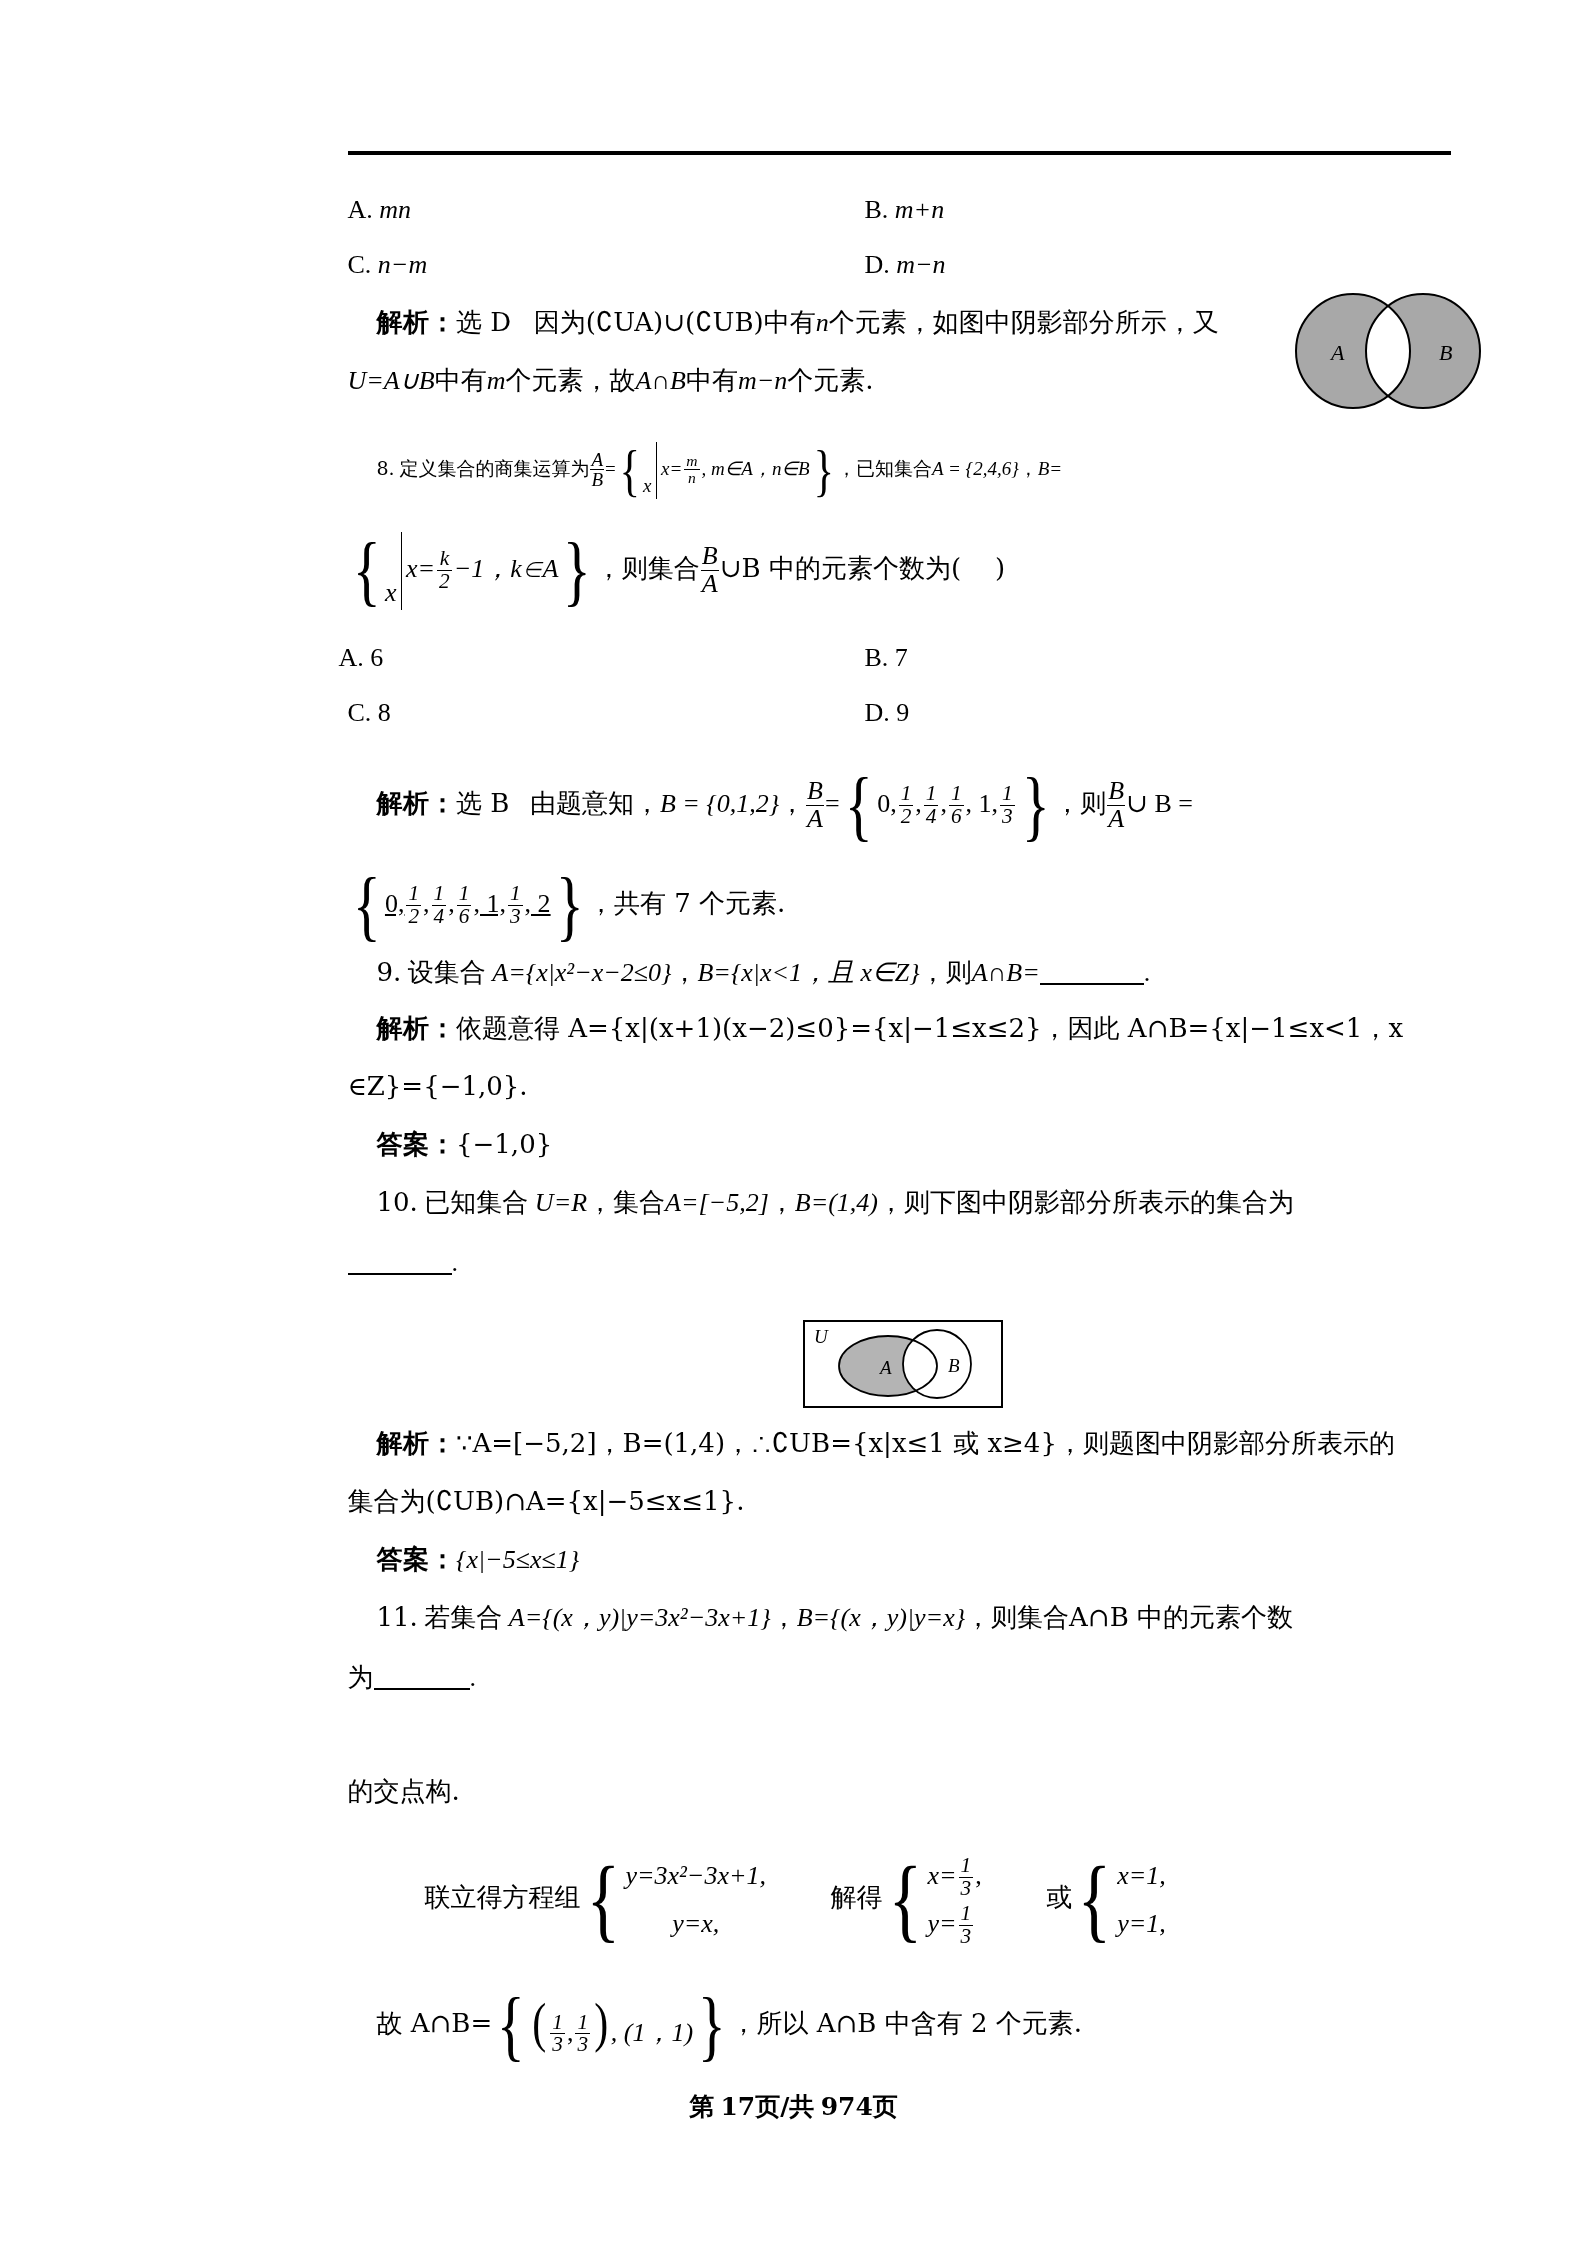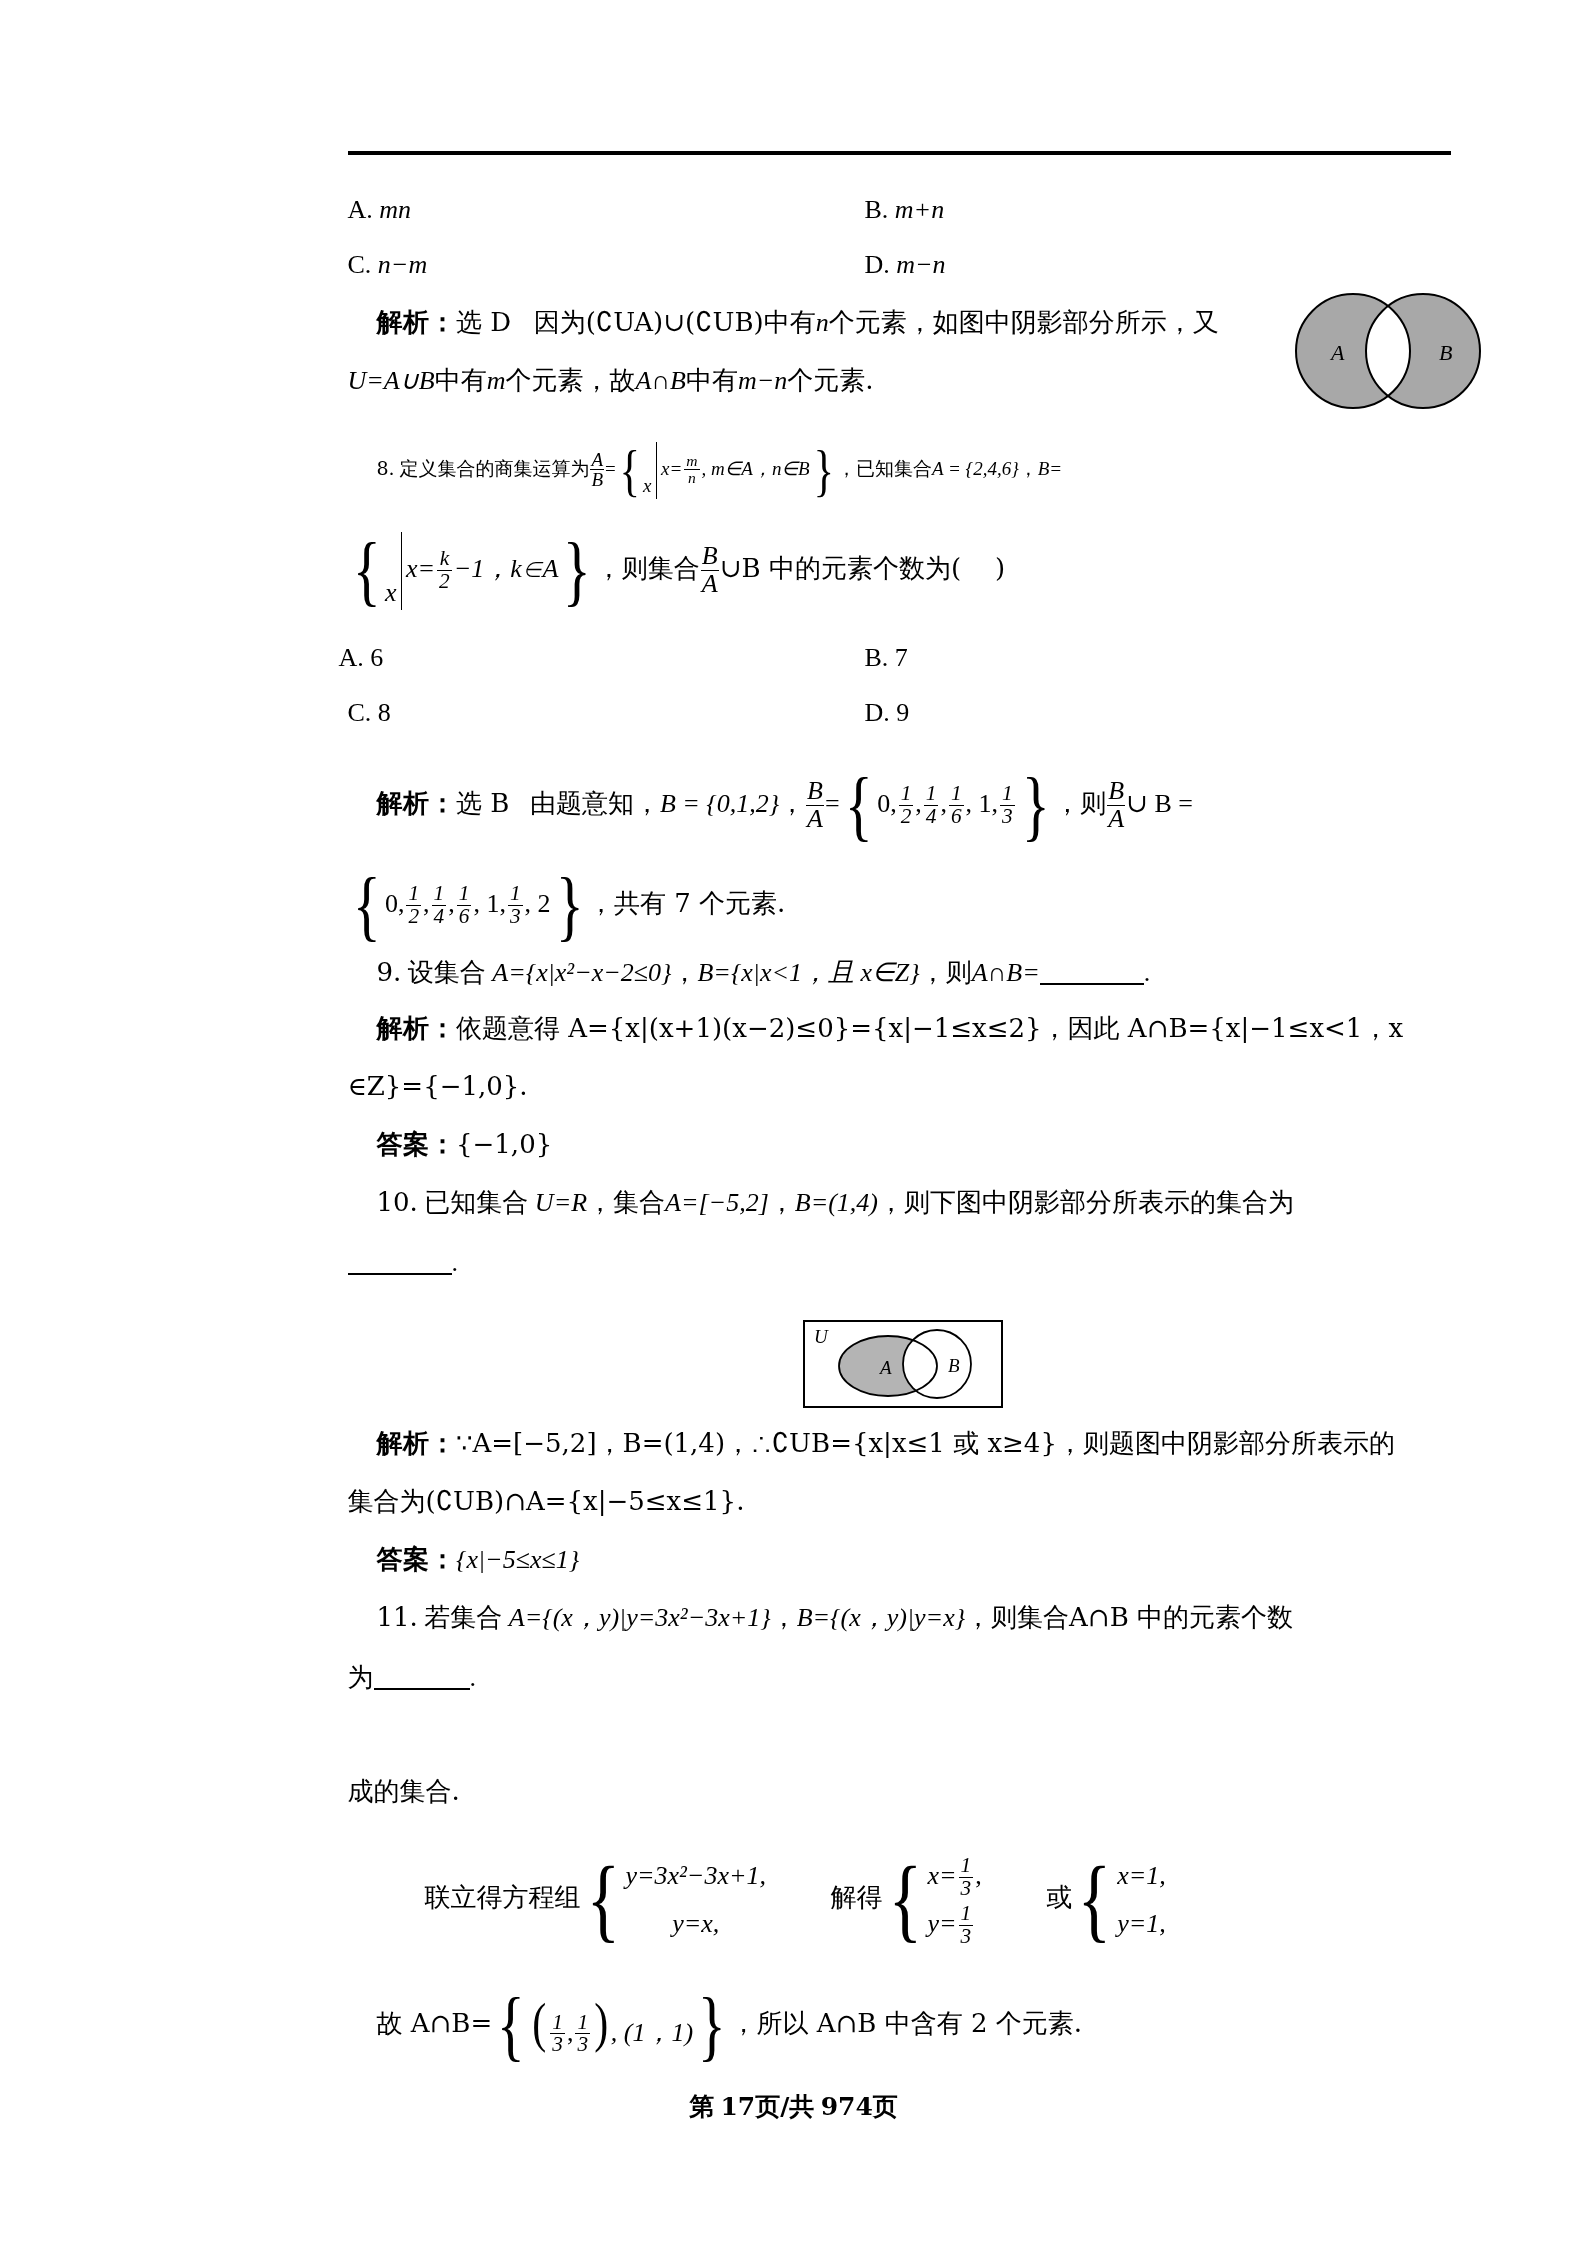--- a/index.html
+++ b/index.html
@@ -238,21 +238,21 @@
     <span class="cnlight" style="margin-left:14px;">由题意知，</span><span class="mi">B = {0,1,2}</span><span class="cnlight">，</span><span class="stack"><span class="num">B</span><span class="den">A</span></span><span>=</span><span class="setb">
         <span class="brace b3">{</span>
         <span style="display:inline-block;">0,<span class="frac small"><span class="num">1</span><span class="den">2</span></span>,<span class="frac small"><span class="num">1</span><span class="den">4</span></span>,<span class="frac small"><span class="num">1</span><span class="den">6</span></span>, 1,<span class="frac small"><span class="num">1</span><span class="den">3</span></span></span>
         <span class="brace b3">}</span>
       </span><span class="cnlight">，则</span><span class="stack"><span class="num">B</span><span class="den">A</span></span><span>∪ B =</span>
   </div>
 
   <div class="blk" style="left:243px; top:855px;">
     <span class="setb">
         <span class="brace b3">{</span>
-        <span style="display:inline-block;">0,<span class="frac small"><span class="num">1</span><span class="den">2</span></span>,<span class="frac small"><span class="num">1</span><span class="den">4</span></span>,<span class="frac small"><span class="num">1</span><span class="den">6</span></span>, 1,<span class="frac small"><span class="num">1</span><span class="den">3</span></span>, 2</span>
+        <span style="display:inline-block;text-decoration:underline;">0,<span class="frac small"><span class="num">1</span><span class="den">2</span></span>,<span class="frac small"><span class="num">1</span><span class="den">4</span></span>,<span class="frac small"><span class="num">1</span><span class="den">6</span></span>, 1,<span class="frac small"><span class="num">1</span><span class="den">3</span></span>, 2</span>
         <span class="brace b3">}</span>
       </span><span class="cnlight">，共有 7 个元素.</span>
   </div>
 
   <div class="blk" style="left:272px; top:945px;">
     <span class="cnlight">9.</span>
     <span class="cnlight">设集合</span>
     <span class="mi">A={x|x²−x−2≤0}</span><span class="cnlight">，</span><span class="mi">B={x|x&lt;1，且 x∈Z}</span><span class="cnlight">，则</span><span class="mi">A∩B=</span><span class="blank"></span><span>.</span>
   </div>
   <div class="blk" style="left:272px; top:1003px;">
@@ -306,21 +306,21 @@
 
   <div class="blk" style="left:272px; top:1592px;">
     <span class="cnlight">11.</span>
     <span class="cnlight">若集合</span>
     <span class="mi">A={(x，y)|y=3x²−3x+1}</span><span class="cnlight">，</span><span class="mi">B={(x，y)|y=x}</span><span class="cnlight">，则集合</span><span class="cnlight">A∩B 中的元素个数</span>
   </div>
   <div class="blk" style="left:243px; top:1650px;">
     <span class="cnlight">为</span><span class="blank short"></span><span>.</span>
   </div>
   <div class="blk" style="left:243px; top:1766px;">
-    <span class="cnlight">成的集合.</span>
+    <span class="cnlight">的交点构.</span>
   </div>
 
   <div class="blk" style="left:320px; top:1840px; font-size:26px;">
     <span class="cnlight">联立得方程组</span><span class="sys">
         <span class="brace b35">{</span>
         <span class="rows">
           <span class="mi" style="display:block;">y=3x²−3x+1,</span>
           <span class="mi" style="display:block;text-align:center;">y=x,</span>
         </span>
       </span>

